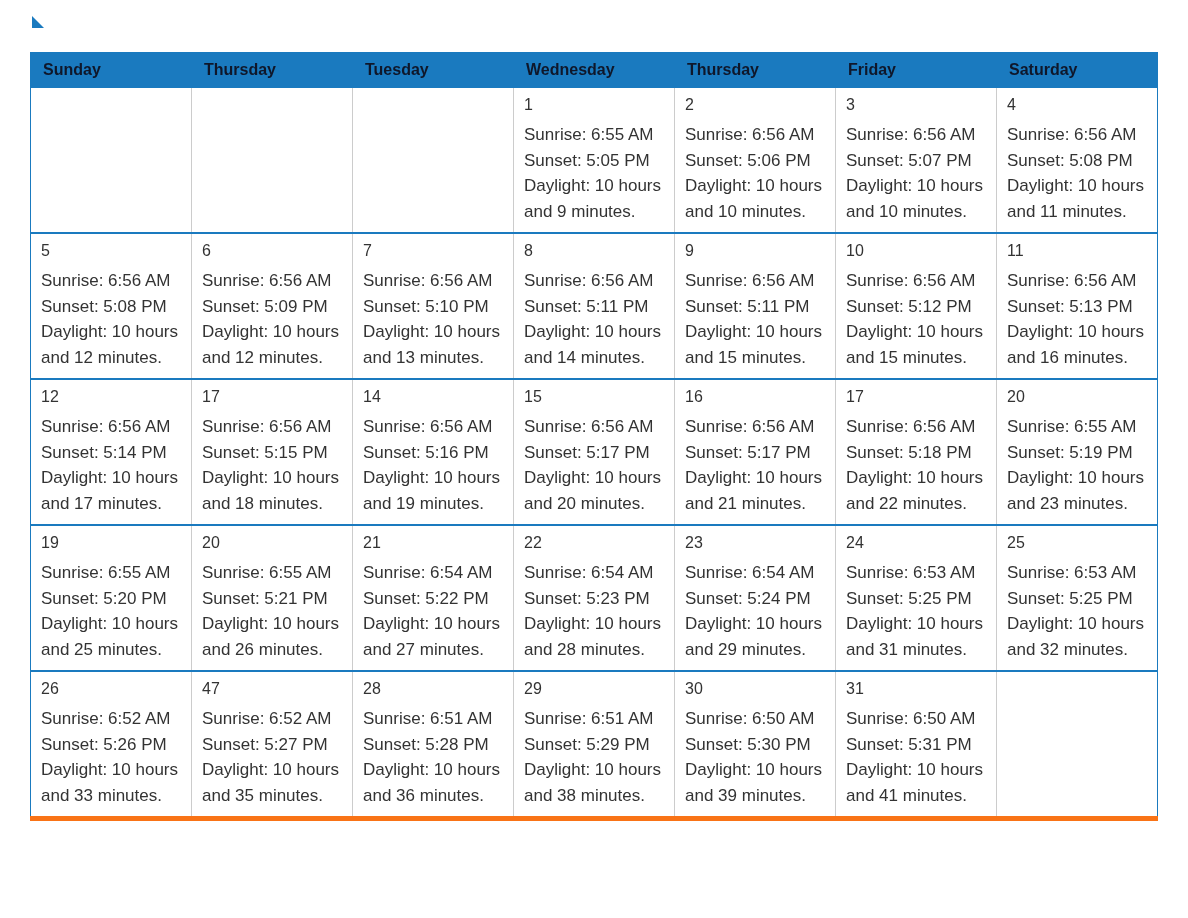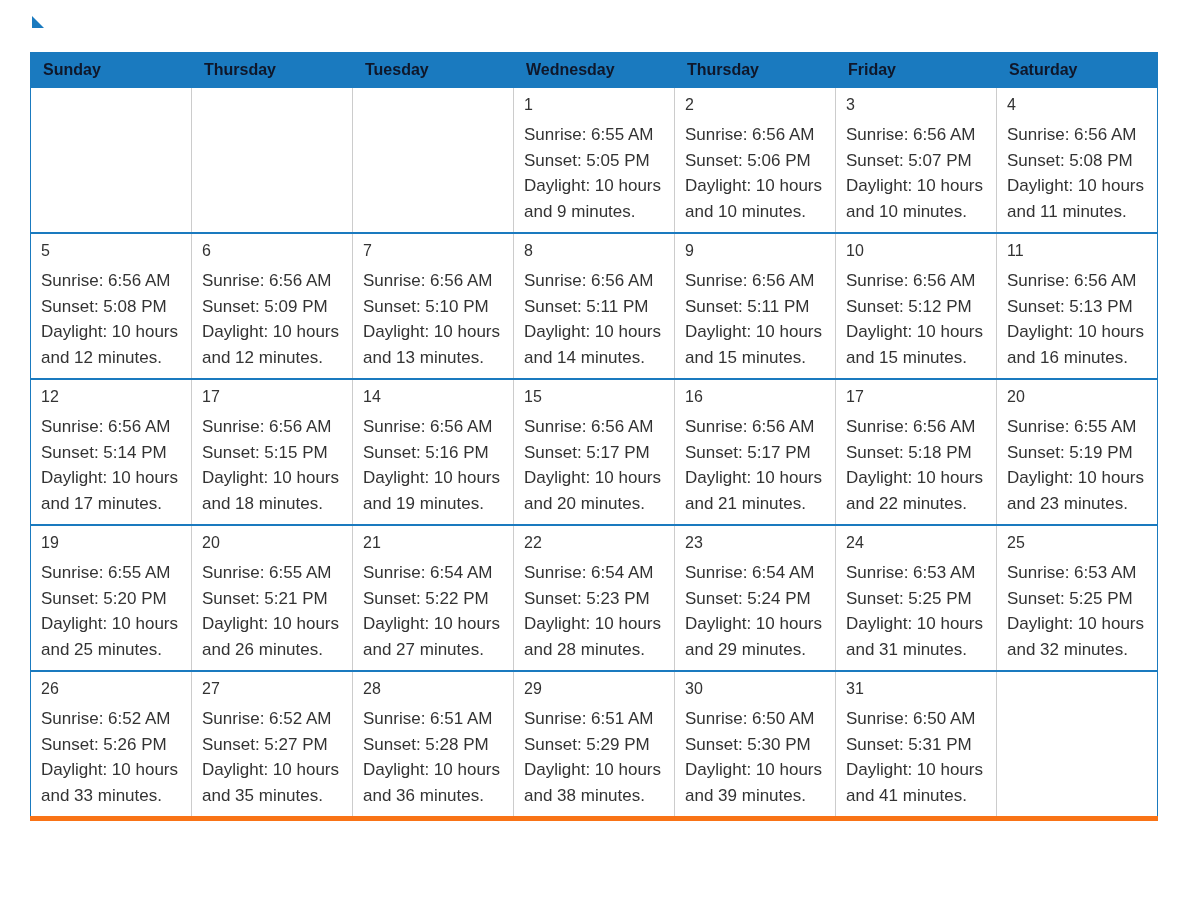--- a/index.html
+++ b/index.html
@@ -262,21 +262,21 @@
           <span class="day-number">25</span>
           <div class="day-info">Sunrise: 6:53 AM<br>Sunset: 5:25 PM<br>Daylight: 10 hours<br>and 32 minutes.</div>
         </td>
       </tr>
       <tr class="row-divider">
         <td>
           <span class="day-number">26</span>
           <div class="day-info">Sunrise: 6:52 AM<br>Sunset: 5:26 PM<br>Daylight: 10 hours<br>and 33 minutes.</div>
         </td>
         <td>
-          <span class="day-number">27</span>
+          <span class="day-number">47</span>
           <div class="day-info">Sunrise: 6:52 AM<br>Sunset: 5:27 PM<br>Daylight: 10 hours<br>and 35 minutes.</div>
         </td>
         <td>
           <span class="day-number">28</span>
           <div class="day-info">Sunrise: 6:51 AM<br>Sunset: 5:28 PM<br>Daylight: 10 hours<br>and 36 minutes.</div>
         </td>
         <td>
           <span class="day-number">29</span>
           <div class="day-info">Sunrise: 6:51 AM<br>Sunset: 5:29 PM<br>Daylight: 10 hours<br>and 38 minutes.</div>
         </td>

